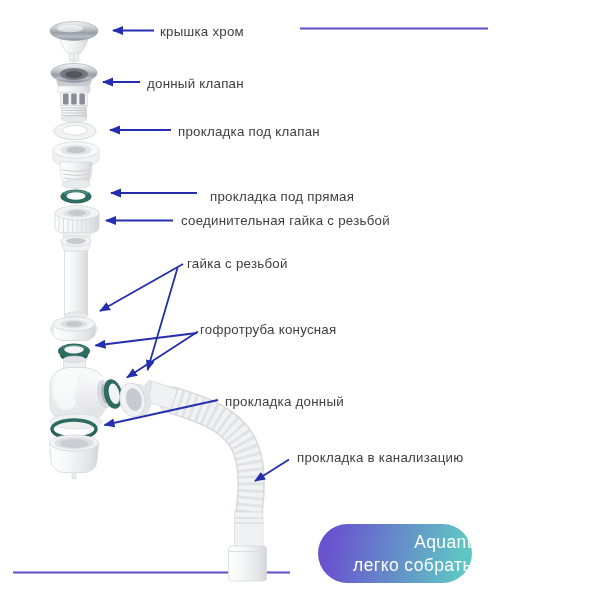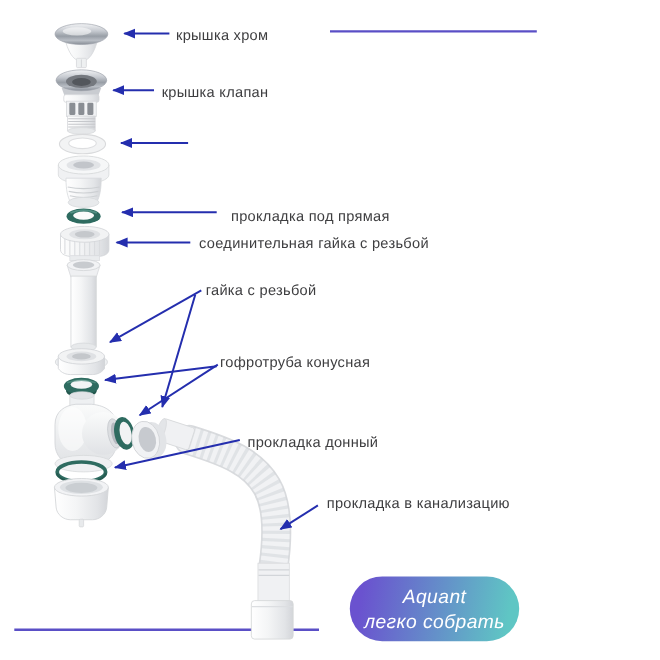--- a/index.html
+++ b/index.html
@@ -3,22 +3,22 @@
 <meta charset="utf-8">
 <style>
   html,body{margin:0;padding:0;background:#ffffff;}
   #stage{position:relative;width:488px;height:600px;background:#ffffff;overflow:hidden;
          font-family:"Liberation Sans",sans-serif;}
   #diagram-svg{position:absolute;left:0;top:0;}
   .label{position:absolute;font-size:13.3px;font-weight:500;color:#3e3e40;
          letter-spacing:.25px;white-space:nowrap;}
   .badge{position:absolute;left:318px;top:524px;width:154px;height:59px;border-radius:30px;
          background:linear-gradient(100deg,#6a52cf 8%,#5fc6c4 92%);
-         color:#ffffff;display:flex;flex-direction:column;align-items:center;justify-content:center;
-         font-size:17.5px;font-weight:500;line-height:1.28;letter-spacing:.4px;font-style:italic;}
+         color:#ffffff;display:flex;flex-direction:column;align-items:flex-end;justify-content:center;
+         font-size:17.5px;font-weight:500;line-height:1.28;letter-spacing:.4px;}
 </style>
 </head>
 <body>
 
 <div id="stage">
 
   <svg id="diagram-svg" width="600" height="600" viewBox="0 0 600 600">
     <defs>
       <linearGradient id="chromeV" x1="0" y1="0" x2="0" y2="1">
         <stop offset="0" stop-color="#f2f3f5"></stop>
@@ -182,21 +182,22 @@
       <path d="M183,264 L100,311" marker-end="url(#ah)"></path>
       <path d="M177.5,268 L147.5,370" marker-end="url(#ah)"></path>
       <path d="M198,331.5 L127,377.5" marker-end="url(#ah)"></path>
       <path d="M197,333 L95.5,345.5" marker-end="url(#ah)"></path>
       <path d="M218,400 L104.5,425" marker-end="url(#ah)"></path>
       <path d="M289,459.5 L255,481" marker-end="url(#ah)"></path>
     </g>
   </svg>
 
   <div class="label" style="left:160px;top:23.5px">крышка хром</div>
-  <div class="label" style="left:147px;top:76px">крышка клапан</div>
+  <div class="label" style="left:147px;top:76px">донный клапан</div>
+  <div class="label" style="left:178px;top:124px">прокладка под клапан</div>
   <div class="label" style="left:210px;top:188.5px">прокладка под прямая</div>
   <div class="label" style="left:181px;top:213px">соединительная гайка с резьбой</div>
   <div class="label" style="left:187px;top:255.5px">гайка с резьбой</div>
   <div class="label" style="left:200px;top:322px">гофротруба конусная</div>
   <div class="label" style="left:225px;top:393.5px">прокладка донный</div>
   <div class="label" style="left:297px;top:450px">прокладка в канализацию</div>
 
   <div class="badge">
     <span>Aquant</span>
     <span>легко собрать</span>

